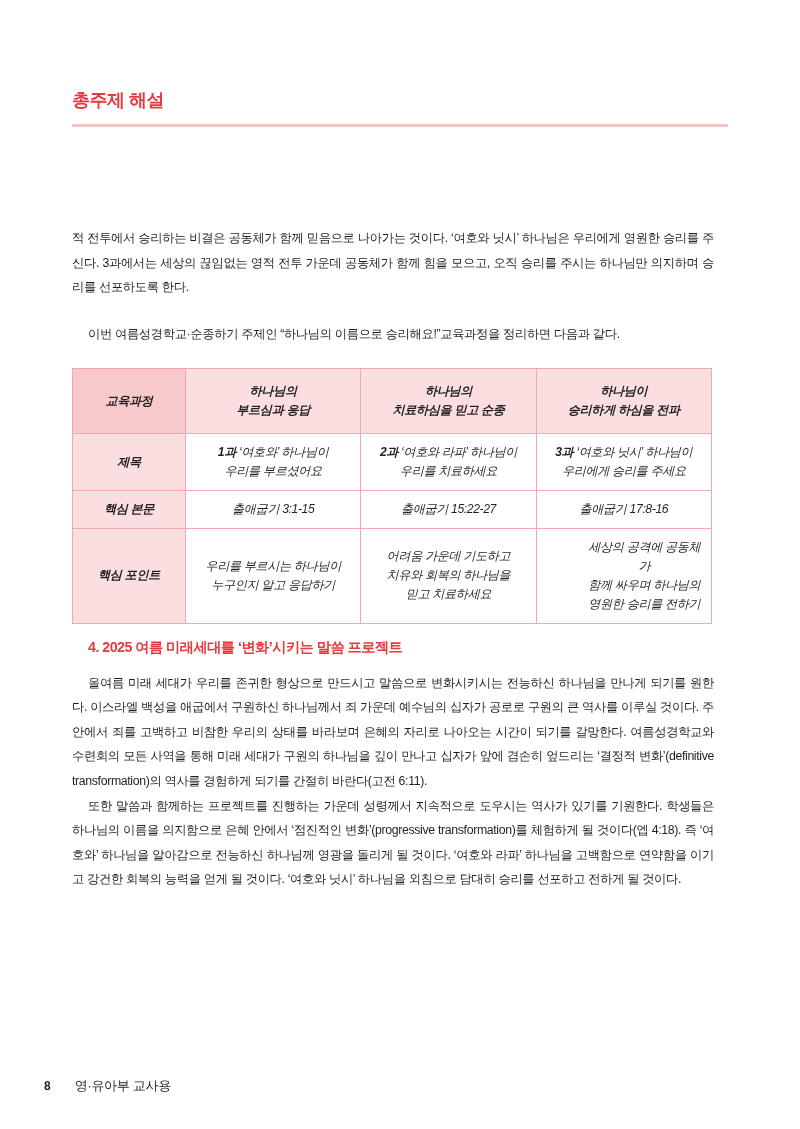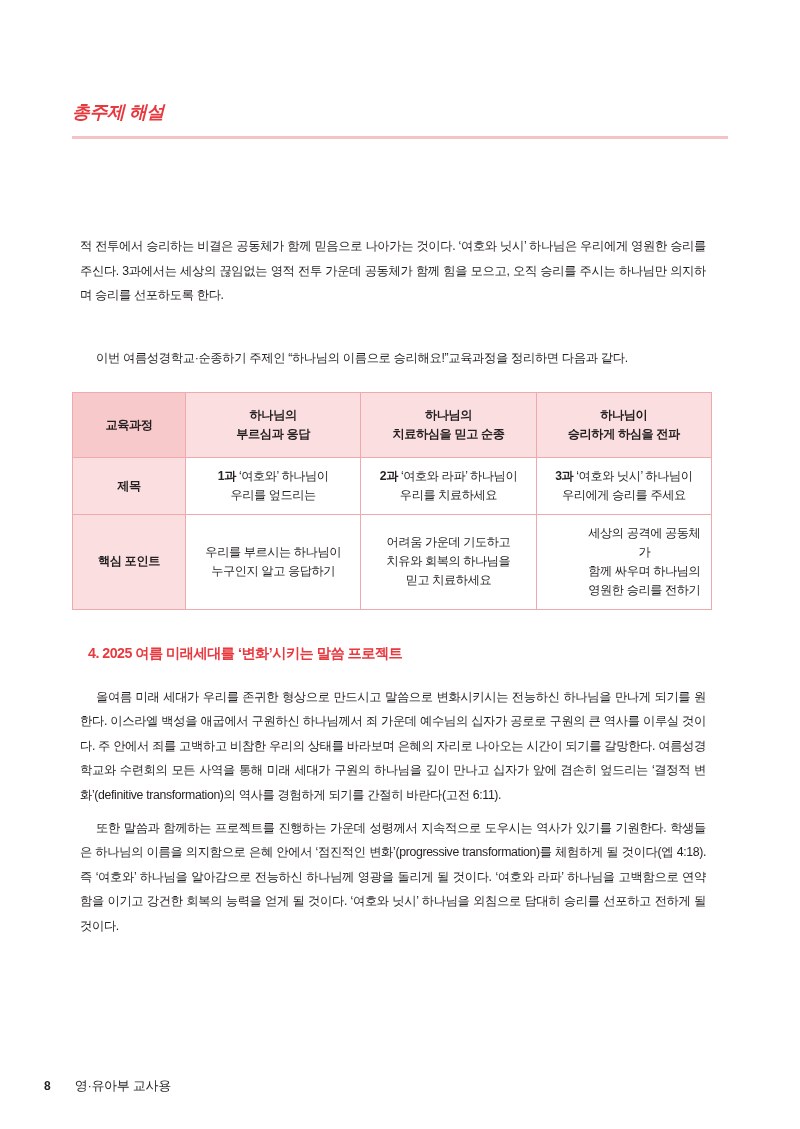--- a/index.html
+++ b/index.html
@@ -18,23 +18,22 @@
   .page {
     position: absolute;
     inset: 0;
     padding: 0;
   }
 
   
   .header {
     position: absolute;
     left: 72px;
-    top: 102px;
+    top: 90px;
     width: 656px;
-    font-style: italic;
   }
   .header-title {
     font-size: 18px;
     font-weight: bold;
     color: #e8393f;
     letter-spacing: -0.5px;
     line-height: 1.2;
     margin: 0 0 12px 0;
   }
   .header-rule {
@@ -46,35 +45,36 @@
   
   .content {
     position: absolute;
     left: 72px;
     top: 226px;
     width: 642px;
   }
   p.body {
     font-size: 12.3px;
     line-height: 2.0;
-    margin: 8px;
+    margin: 0;
     text-align: justify;
     letter-spacing: -0.35px;
     color: #231f20;
   }
   p.body.indent {
     text-indent: 16px;
   }
   .gap-lg { height: 22px; }
   .gap-md { height: 14px; }
 
   
   .table-wrap {
     margin-top: 22px;
     width: 640px;
+    font-style: italic;
   }
   table.curriculum {
     border-collapse: collapse;
     width: 100%;
     table-layout: fixed;
   }
   table.curriculum td {
     border: 1px solid #f0a9ad;
     text-align: center;
     vertical-align: middle;
@@ -94,21 +94,21 @@
     font-weight: bold;
     width: 100px;
   }
   table.curriculum tr.head td.rowhead {
     background: #f8c9cb;
   }
   table.curriculum td b { font-weight: bold; }
 
   
   .section-heading {
-    margin-top: 34px;
+    margin-top: 14px;
     font-size: 14.2px;
     font-weight: bold;
     color: #e8393f;
     letter-spacing: -0.5px;
     text-indent: 16px;
   }
 
   
   .footer {
     position: absolute;
@@ -163,32 +163,38 @@
           <td>
             <span>하나님이</span><br>
             <span>승리하게 하심을 전파</span>
           </td>
         </tr>
 
         <tr>
           <td class="rowhead">제목</td>
           <td>
             <b>1과</b><span> ‘여호와’ 하나님이</span><br>
-            <span>우리를 엎드리는</span>
+            <span>우리를 부르셨어요</span>
           </td>
           <td>
             <b>2과</b><span> ‘여호와 라파’ 하나님이</span><br>
             <span>우리를 치료하세요</span>
           </td>
           <td>
             <b>3과</b><span> ‘여호와 닛시’ 하나님이</span><br>
             <span>우리에게 승리를 주세요</span>
           </td>
         </tr>
 
+        <tr>
+          <td class="rowhead">핵심 본문</td>
+          <td>출애굽기 3:1-15</td>
+          <td>출애굽기 15:22-27</td>
+          <td>출애굽기 17:8-16</td>
+        </tr>
 
         <tr>
           <td class="rowhead">핵심 포인트</td>
           <td style="white-space: pre-line;">우리를 부르시는 하나님이
 누구인지 알고 응답하기</td>
           <td style="white-space: pre-line;">어려움 가운데 기도하고
 치유와 회복의 하나님을
 믿고 치료하세요</td>
           <td style="white-space: pre-line; padding-left: 47px;">세상의 공격에 공동체가
 함께 싸우며 하나님의

